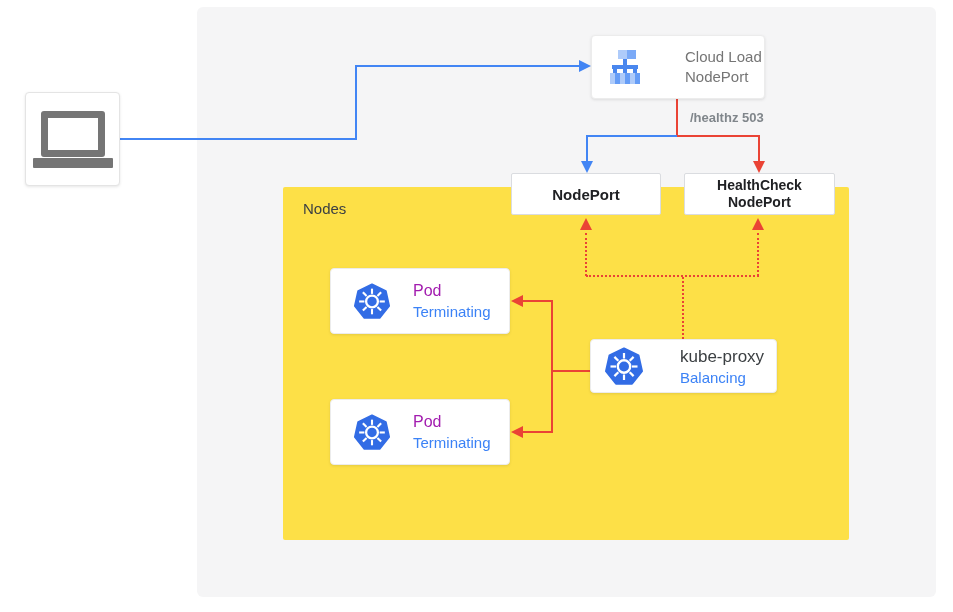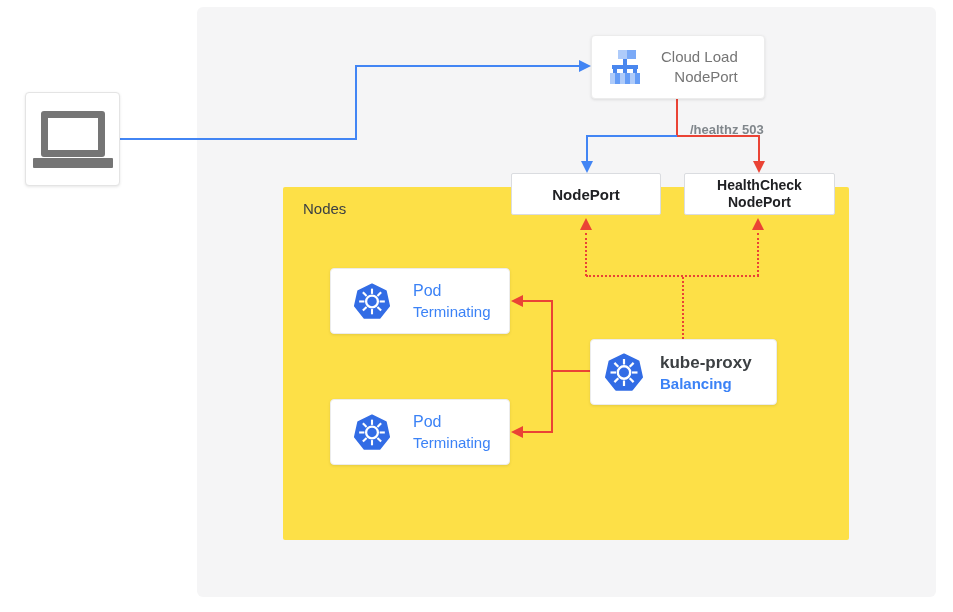--- a/index.html
+++ b/index.html
@@ -14,21 +14,21 @@
   .nodes-label{position:absolute;left:20px;top:13px;font-size:15px;color:#3c4043;}
 
   .card{position:absolute;background:#ffffff;border:1px solid #ececec;border-radius:4px;
     box-shadow:0 1px 3px rgba(0,0,0,0.10);display:flex;align-items:center;box-sizing:border-box;}
   .port{position:absolute;background:#ffffff;border:1px solid #dadce0;border-radius:2px;
     display:flex;flex-direction:column;align-items:center;justify-content:center;
     font-weight:bold;color:#202124;text-align:center;box-sizing:border-box;}
   .port .l1{font-size:15px;line-height:17px;}
   .port .sm{font-size:14px;line-height:17px;}
 
-  .title{font-size:16px;line-height:22px;color:#3b82f6;}
+  .title{font-size:16px;line-height:22px;color:#a21caf;}
   .subtitle{font-size:15px;line-height:20px;color:#3b82f6;}
   .clb-text{font-size:15px;line-height:20px;color:#757575;}
   .kp-title{font-size:17px;line-height:23px;color:#3c4043;}
 
   .edge-label{position:absolute;font-size:13px;font-weight:bold;color:#80868b;}
 
   
   .seg{position:absolute;background:#4285f4;}
   .seg.red{background:#ea4335;}
   .dot-v{position:absolute;width:0;border-left:2px dotted #ea4335;}
@@ -67,21 +67,21 @@
     <div class="seg red" style="left:676px;top:99px;width:2px;height:38px;"></div>
     <div class="seg red" style="left:676px;top:135px;width:84px;height:2px;"></div>
     <div class="seg red" style="left:758px;top:135px;width:2px;height:27px;"></div>
     <div class="arr down-red" style="left:753px;top:161px;"></div>
   </div>
   <div>
     <div class="seg" style="left:587px;top:135px;width:90px;height:2px;"></div>
     <div class="seg" style="left:586px;top:135px;width:2px;height:27px;"></div>
     <div class="arr down-blue" style="left:581px;top:161px;"></div>
   </div>
-  <div class="edge-label" style="left:690px;top:122px;text-align:right;">/healthz 503</div>
+  <div class="edge-label" style="left:690px;top:110px;text-align:right;">/healthz 503</div>
 
   <div>
     <div class="dot-v" style="left:682px;top:277px;height:62px;"></div>
     <div class="dot-h" style="left:586px;top:275px;width:173px;"></div>
     <div class="dot-v" style="left:585px;top:233px;height:43px;"></div>
     <div class="dot-v" style="left:757px;top:233px;height:43px;"></div>
     <div class="arr up-red" style="left:580px;top:218px;"></div>
     <div class="arr up-red" style="left:752px;top:218px;"></div>
   </div>
 
@@ -94,21 +94,21 @@
     <div class="arr left-red" style="left:511px;top:426px;"></div>
   </div>
 
   <div class="card" style="left:25px;top:92px;width:95px;height:94px;border-color:#e4e4e4;">
     <div class="laptop">
       <div class="lt-screen"></div>
       <div class="lt-base"></div>
     </div>
   </div>
 
-  <div class="card" style="left:591px;top:35px;width:174px;height:64px;padding-left:13px;gap:16px;text-align:right;">
+  <div class="card" style="left:591px;top:35px;width:174px;height:64px;padding-left:13px;gap:40px;">
     <span style="display:flex;">
       <svg width="40" height="40" viewBox="0 0 40 40">
         <rect x="13" y="3" width="9" height="9" fill="#aecbfa"></rect>
         <rect x="22" y="3" width="9" height="9" fill="#7baaf7"></rect>
         <rect x="18" y="12" width="4" height="7" fill="#4a87ee"></rect>
         <rect x="7" y="18" width="26" height="4" fill="#4a87ee"></rect>
         <rect x="8" y="22" width="4" height="5" fill="#4a87ee"></rect>
         <rect x="18" y="22" width="4" height="5" fill="#4a87ee"></rect>
         <rect x="28" y="22" width="4" height="5" fill="#4a87ee"></rect>
         <rect x="5" y="26" width="5" height="11" fill="#aecbfa"></rect>
@@ -173,21 +173,21 @@
             <line x1="25.7" y1="26.2" x2="29.6" y2="30.1"></line>
         </g>
       </svg>
     </span>
     <span>
       <div class="title">Pod</div>
       <div class="subtitle">Terminating</div>
     </span>
   </div>
 
-  <div class="card" style="left:590px;top:339px;width:187px;height:66px;padding-left:13px;gap:16px;font-weight:bold;">
+  <div class="card" style="left:590px;top:339px;width:187px;height:54px;padding-left:13px;gap:36px;">
     <span style="display:flex;">
       <svg width="40" height="40" viewBox="0 0 40 40">
         <polygon points="20,2.5 34.5,9.5 38,25.1 28,37.7 12,37.7 2,25.1 5.5,9.5" fill="#326ce5" stroke="#326ce5" stroke-width="2" stroke-linejoin="round"></polygon>
         <circle cx="20" cy="20.5" r="6.2" fill="none" stroke="#ffffff" stroke-width="2.4"></circle>
         <g stroke="#ffffff" stroke-width="2.2">
           <line x1="20" y1="12.5" x2="20" y2="7"></line>
             <line x1="20" y1="28.5" x2="20" y2="34"></line>
           <line x1="12" y1="20.5" x2="6.5" y2="20.5"></line>
             <line x1="28" y1="20.5" x2="33.5" y2="20.5"></line>
           <line x1="14.3" y1="14.8" x2="10.4" y2="10.9"></line>

